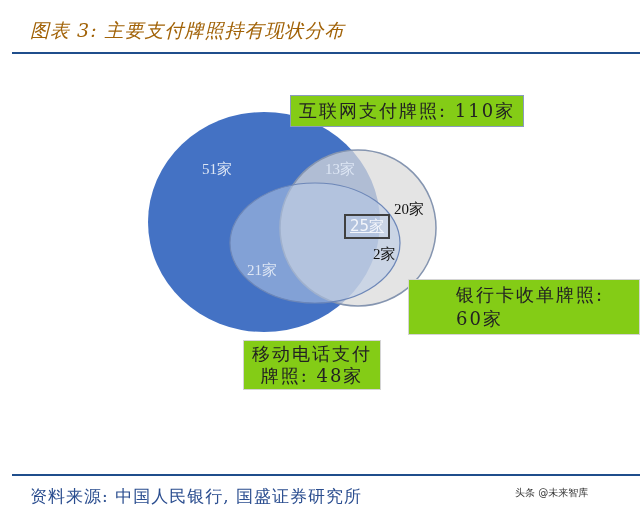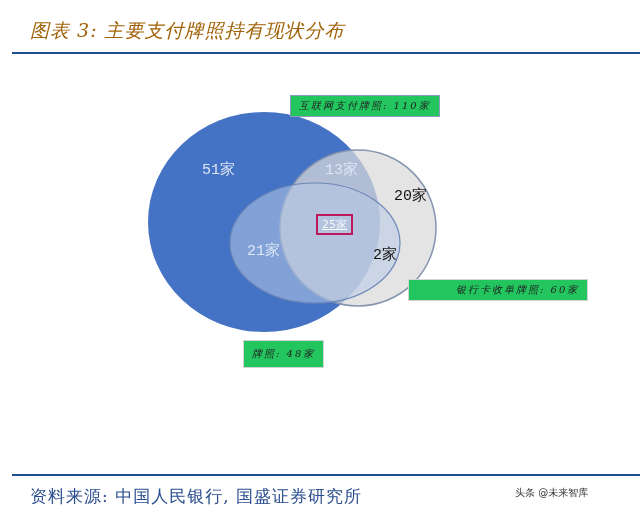--- a/index.html
+++ b/index.html
@@ -8,51 +8,52 @@
   .title { position:absolute; left:30px; top:18px; font-size:19px; color:#a16207;
            font-style:italic; letter-spacing:1px; font-family:"DejaVu Serif", serif; }
   .rule { position:absolute; left:12px; right:0; height:2px; background:#1f4e8c; }
   .rule.top { top:52px; }
   .rule.bottom { top:474px; }
   .source { position:absolute; left:30px; top:485px; font-size:17px; color:#2a4d8f;
             letter-spacing:1px; }
   .watermark { position:absolute; left:515px; top:486px; font-size:10px; color:#333;
                font-family:"DejaVu Sans", sans-serif; }
   svg.venn { position:absolute; left:0; top:0; }
-  .label-box { position:absolute; background:#22c55e; border:1.5px solid #8a9bbf;
-               font-size:10px; color:#222; padding:3px 8px; letter-spacing:2px;
-               font-family:"DejaVu Serif", serif;font-style:italic; }
+  .label-box { position:absolute; background:#84cc16; border:1.5px solid #8a9bbf;
+               font-size:18px; color:#222; padding:3px 8px; letter-spacing:2px;
+               font-family:"DejaVu Serif", serif; }
   .label-box.gray { border-color:#d4d4d4;padding-left:47px; }
-  .num { position:absolute; font-size:15px; font-family:Liberation Mono, monospace; }
+  .num { position:absolute; font-size:15px; font-family:Liberation Serif, serif; }
   .num.light { color:#dde6f4; }
   .num.dark { color:#111; }
-  .center-box { position:absolute; border:2px solid #be185d; padding:1px 4px;
-                color:#f4f6fb; text-decoration:underline; font-size:11px;
-                font-family:"DejaVu Sans", sans-serif; }
+  .center-box { position:absolute; border:2px solid #404040; padding:1px 4px;
+                color:#f4f6fb; text-decoration:underline; font-size:15px;
+                font-family:"DejaVu Sans", sans-serif;margin-left:28px; }
 </style>
 </head>
 <body>
 
 <div class="title">图表 3: 主要支付牌照持有现状分布</div>
 <div class="rule top"></div>
 
 <svg class="venn" width="640" height="516">
   <ellipse cx="264" cy="222" rx="116" ry="110" fill="#4472c4"></ellipse>
   <circle cx="358" cy="228" r="78" fill="#d9d9d9" fill-opacity="0.72" stroke="#8595b0" stroke-width="1.5"></circle>
   <ellipse cx="315" cy="243" rx="85" ry="60" fill="#b7c8e6" fill-opacity="0.55" stroke="#6d87b8" stroke-width="1.2"></ellipse>
 </svg>
 
 <div class="label-box" style="left:290px; top:95px;">互联网支付牌照: 110家</div>
 <div class="label-box gray" style="left:408px; top:279px;">银行卡收单牌照: 60家</div>
 <div class="label-box gray" style="left:243px; top:340px; text-align:center; line-height:22px; padding:2px 8px;">
+  <div>移动电话支付</div>
   <div>牌照: 48家</div>
 </div>
 
 <div class="num light" style="left:202px; top:160px;">51家</div>
 <div class="num light" style="left:325px; top:160px;">13家</div>
-<div class="num dark" style="left:394px; top:186px;">20家</div>
+<div class="num dark" style="left:394px; top:200px;">20家</div>
 <div class="center-box" style="left:316px; top:214px;">25家</div>
-<div class="num light" style="left:247px; top:241px;">21家</div>
+<div class="num light" style="left:247px; top:261px;">21家</div>
 <div class="num dark" style="left:373px; top:245px;">2家</div>
 
 <div class="rule bottom"></div>
 <div class="source">资料来源: 中国人民银行, 国盛证券研究所</div>
 <div class="watermark">头条 @未来智库</div>
 
 </body></html>

